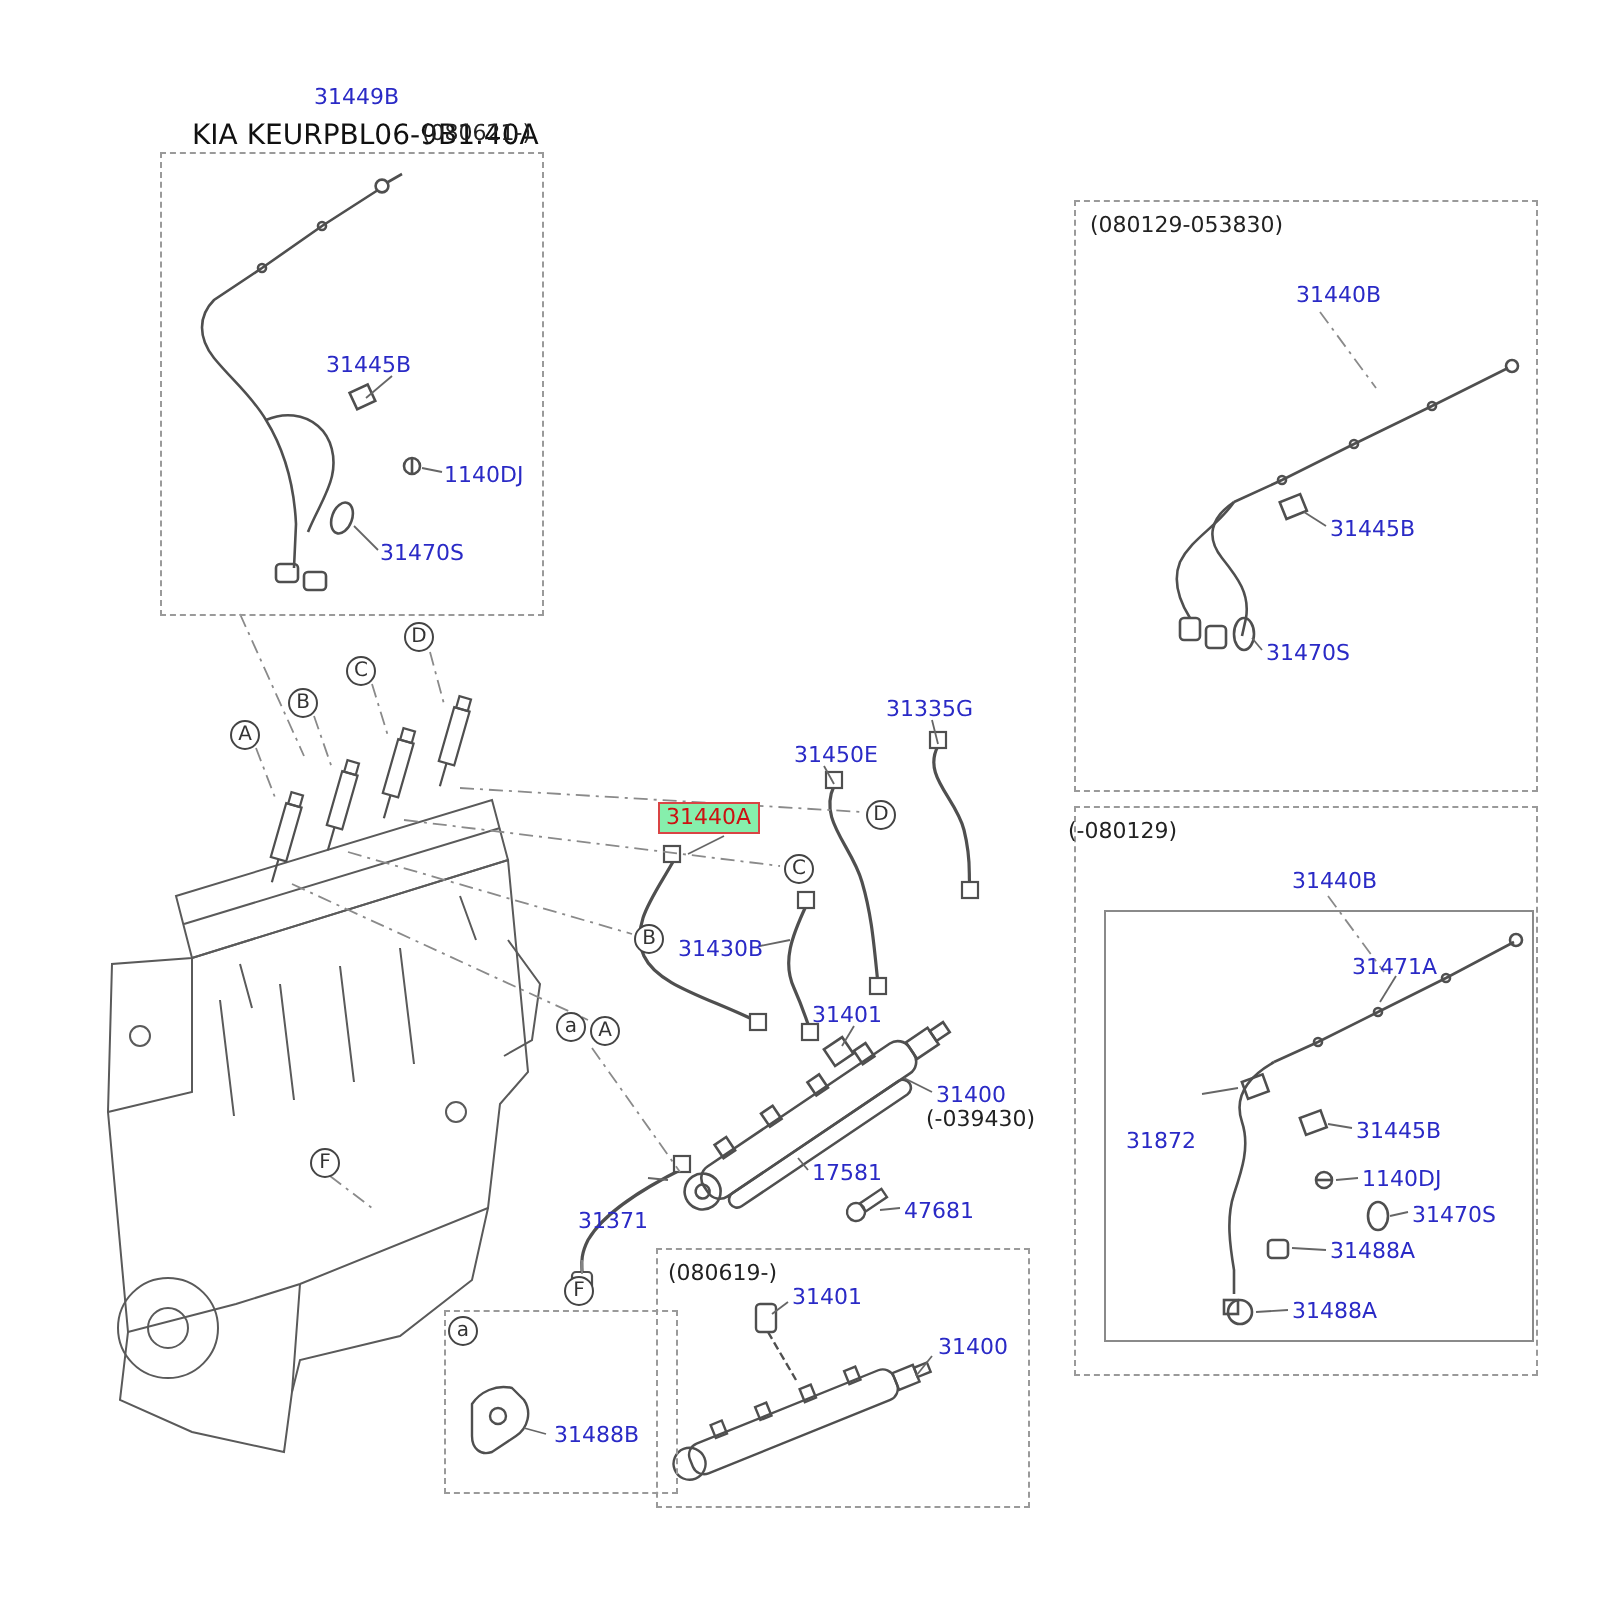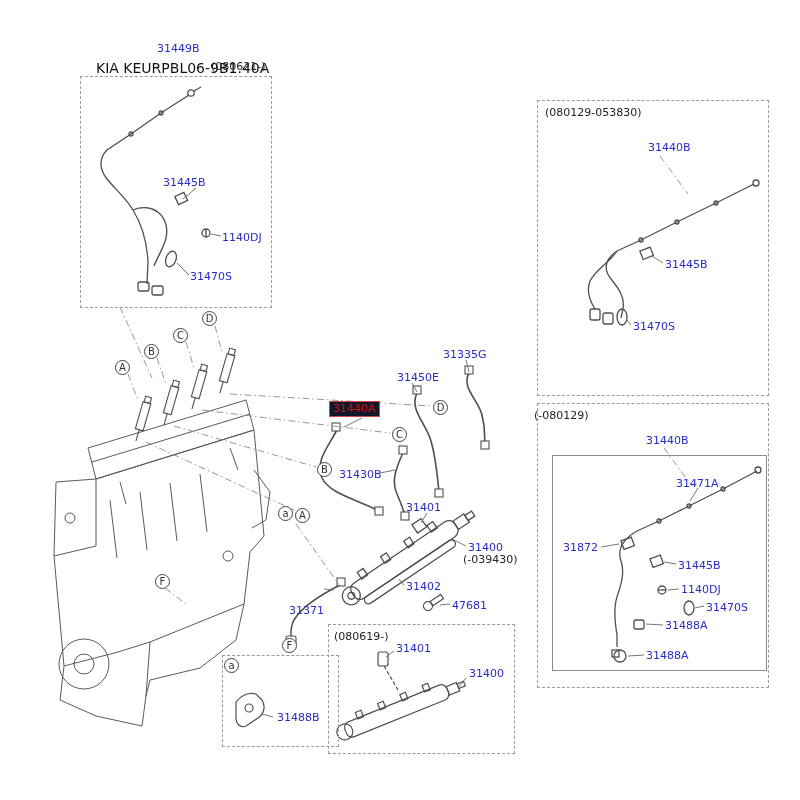--- a/index.html
+++ b/index.html
@@ -2,21 +2,21 @@
 <html><head>
 <meta charset="utf-8">
 <style>
   html,body{margin:0;padding:0;background:#fff;}
   .stage{position:relative;width:800px;height:800px;background:#fff;overflow:hidden;
          font-family:"DejaVu Sans","Liberation Sans",sans-serif;}
   .stage svg{position:absolute;left:0;top:0;}
   .lbl{position:absolute;font-size:11px;color:#2a2ac6;white-space:nowrap;cursor:pointer;z-index:3;}
   .txt{position:absolute;font-size:11px;color:#222;white-space:nowrap;z-index:3;}
   .wm{position:absolute;font-size:14px;color:#111;white-space:nowrap;z-index:2;}
-  .hl{position:absolute;font-size:11px;color:#cc1111;background:#0f172a;border:1.5px solid #d94444;
+  .hl{position:absolute;font-size:11px;color:#cc1111;background:#86efac;border:1.5px solid #d94444;
       padding:0 3px;line-height:14px;z-index:4;cursor:pointer;}
   .dashed{position:absolute;border:1px dashed #9a9a9a;background:transparent;z-index:1;}
   .solid{position:absolute;border:1px solid #8a8a8a;background:transparent;z-index:1;}
   .marker{position:absolute;width:15px;height:15px;border:1px solid #444;border-radius:50%;
           font-size:10px;color:#333;display:flex;align-items:center;justify-content:center;
           background:#fff;z-index:3;box-sizing:border-box;}
 </style>
 </head>
 <body>
 
@@ -227,21 +227,21 @@
   <div class="lbl" style="left:222px;top:231px">1140DJ</div>
   <div class="lbl" style="left:190px;top:270px">31470S</div>
 
   <div class="hl" style="left:329px;top:401px">31440A</div>
   <div class="lbl" style="left:397px;top:371px">31450E</div>
   <div class="lbl" style="left:443px;top:348px">31335G</div>
   <div class="lbl" style="left:339px;top:468px">31430B</div>
   <div class="lbl" style="left:406px;top:501px">31401</div>
   <div class="lbl" style="left:468px;top:541px">31400</div>
   <div class="txt" style="left:463px;top:553px">(-039430)</div>
-  <div class="lbl" style="left:406px;top:580px">31402</div>
+  <div class="lbl" style="left:406px;top:580px">17581</div>
   <div class="lbl" style="left:289px;top:604px">31371</div>
   <div class="lbl" style="left:452px;top:599px">47681</div>
 
   <div class="marker" style="left:115px;top:360px">A</div>
   <div class="marker" style="left:144px;top:344px">B</div>
   <div class="marker" style="left:173px;top:328px">C</div>
   <div class="marker" style="left:202px;top:311px">D</div>
   <div class="marker" style="left:155px;top:574px">F</div>
   <div class="marker" style="left:278px;top:506px">a</div>
   <div class="marker" style="left:295px;top:508px">A</div>
@@ -258,20 +258,20 @@
   <div class="lbl" style="left:277px;top:711px">31488B</div>
 
   <div class="txt" style="left:545px;top:106px">(080129-053830)</div>
   <div class="lbl" style="left:648px;top:141px">31440B</div>
   <div class="lbl" style="left:665px;top:258px">31445B</div>
   <div class="lbl" style="left:633px;top:320px">31470S</div>
 
   <div class="txt" style="left:534px;top:409px">(-080129)</div>
   <div class="lbl" style="left:646px;top:434px">31440B</div>
   <div class="lbl" style="left:676px;top:477px">31471A</div>
-  <div class="lbl" style="left:563px;top:541px">31872</div>
+  <div class="lbl" style="left:563px;top:564px">31872</div>
   <div class="lbl" style="left:678px;top:559px">31445B</div>
   <div class="lbl" style="left:681px;top:583px">1140DJ</div>
   <div class="lbl" style="left:706px;top:601px">31470S</div>
   <div class="lbl" style="left:665px;top:619px">31488A</div>
   <div class="lbl" style="left:646px;top:649px">31488A</div>
 
 </div>
 
 </body></html>

